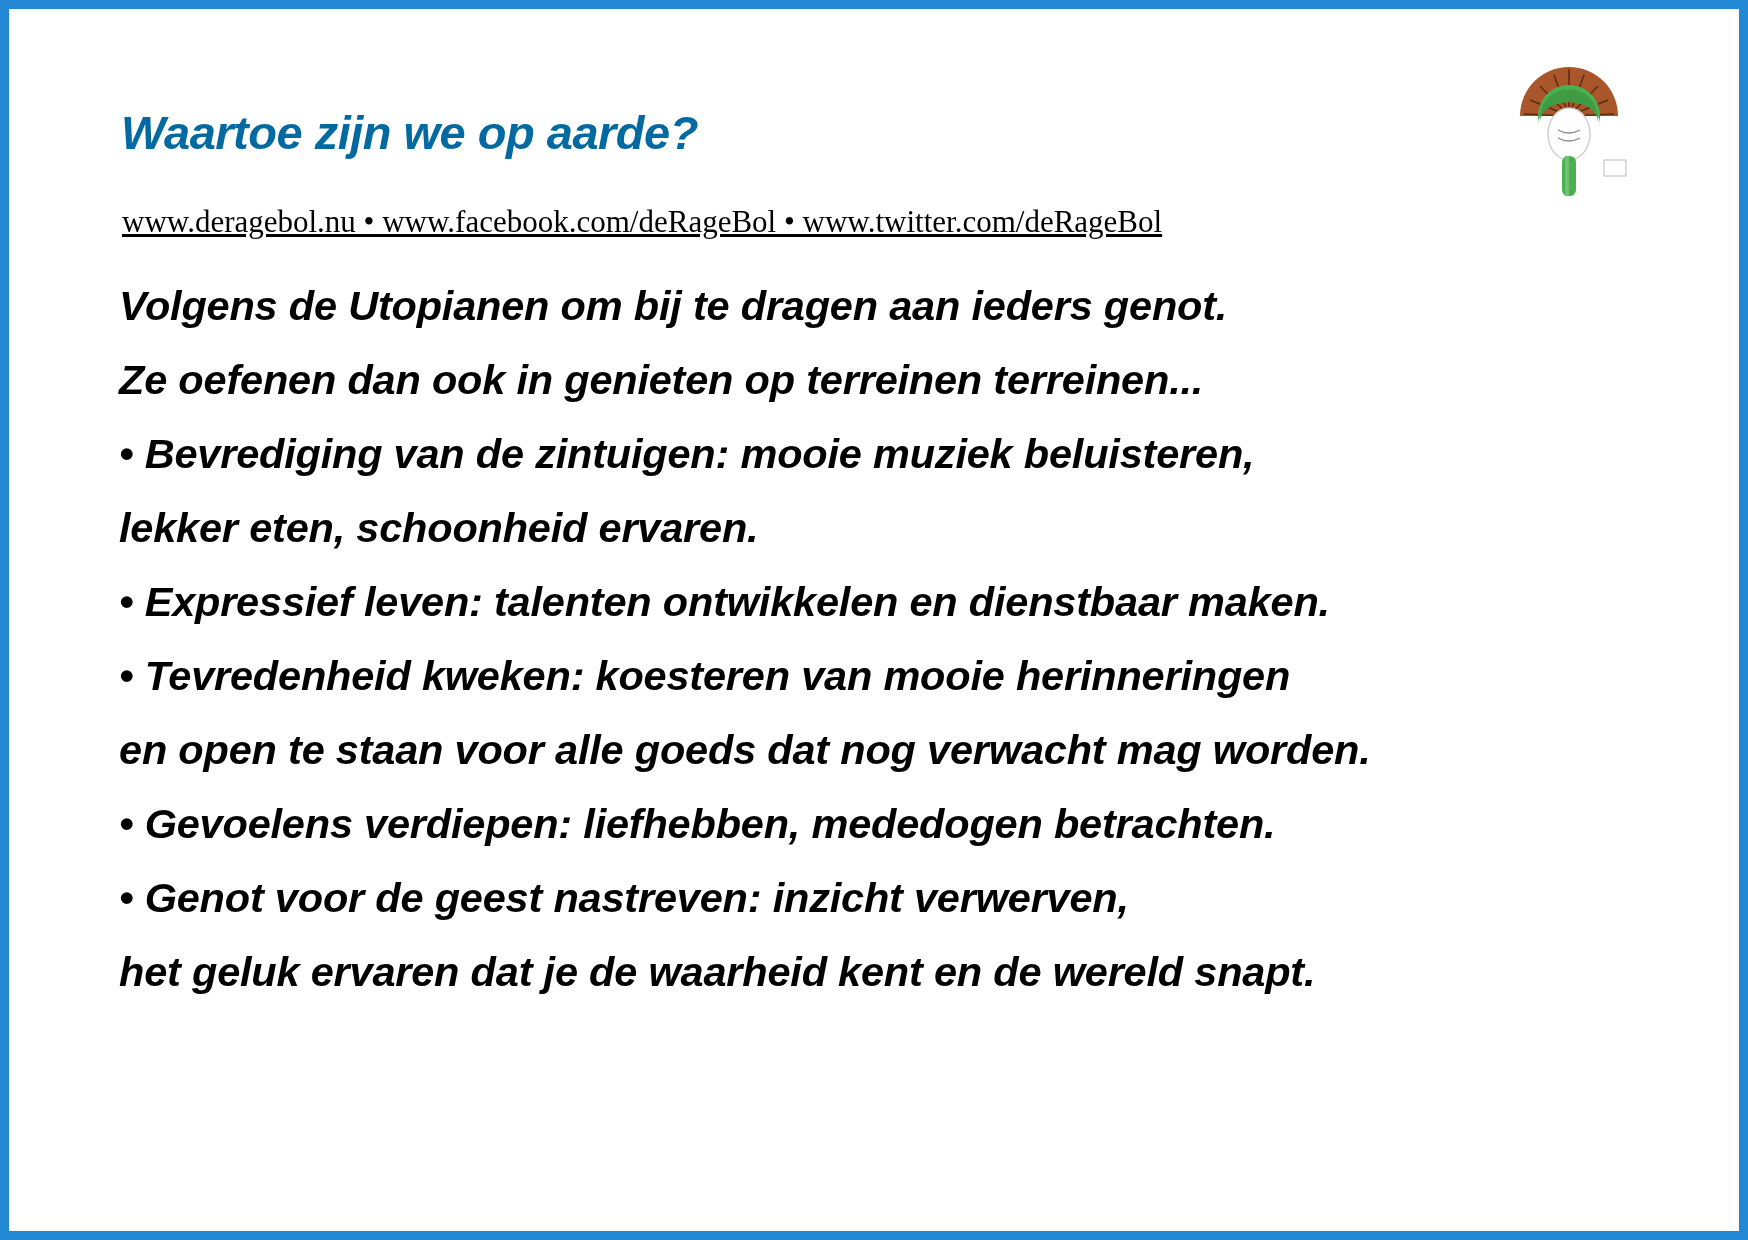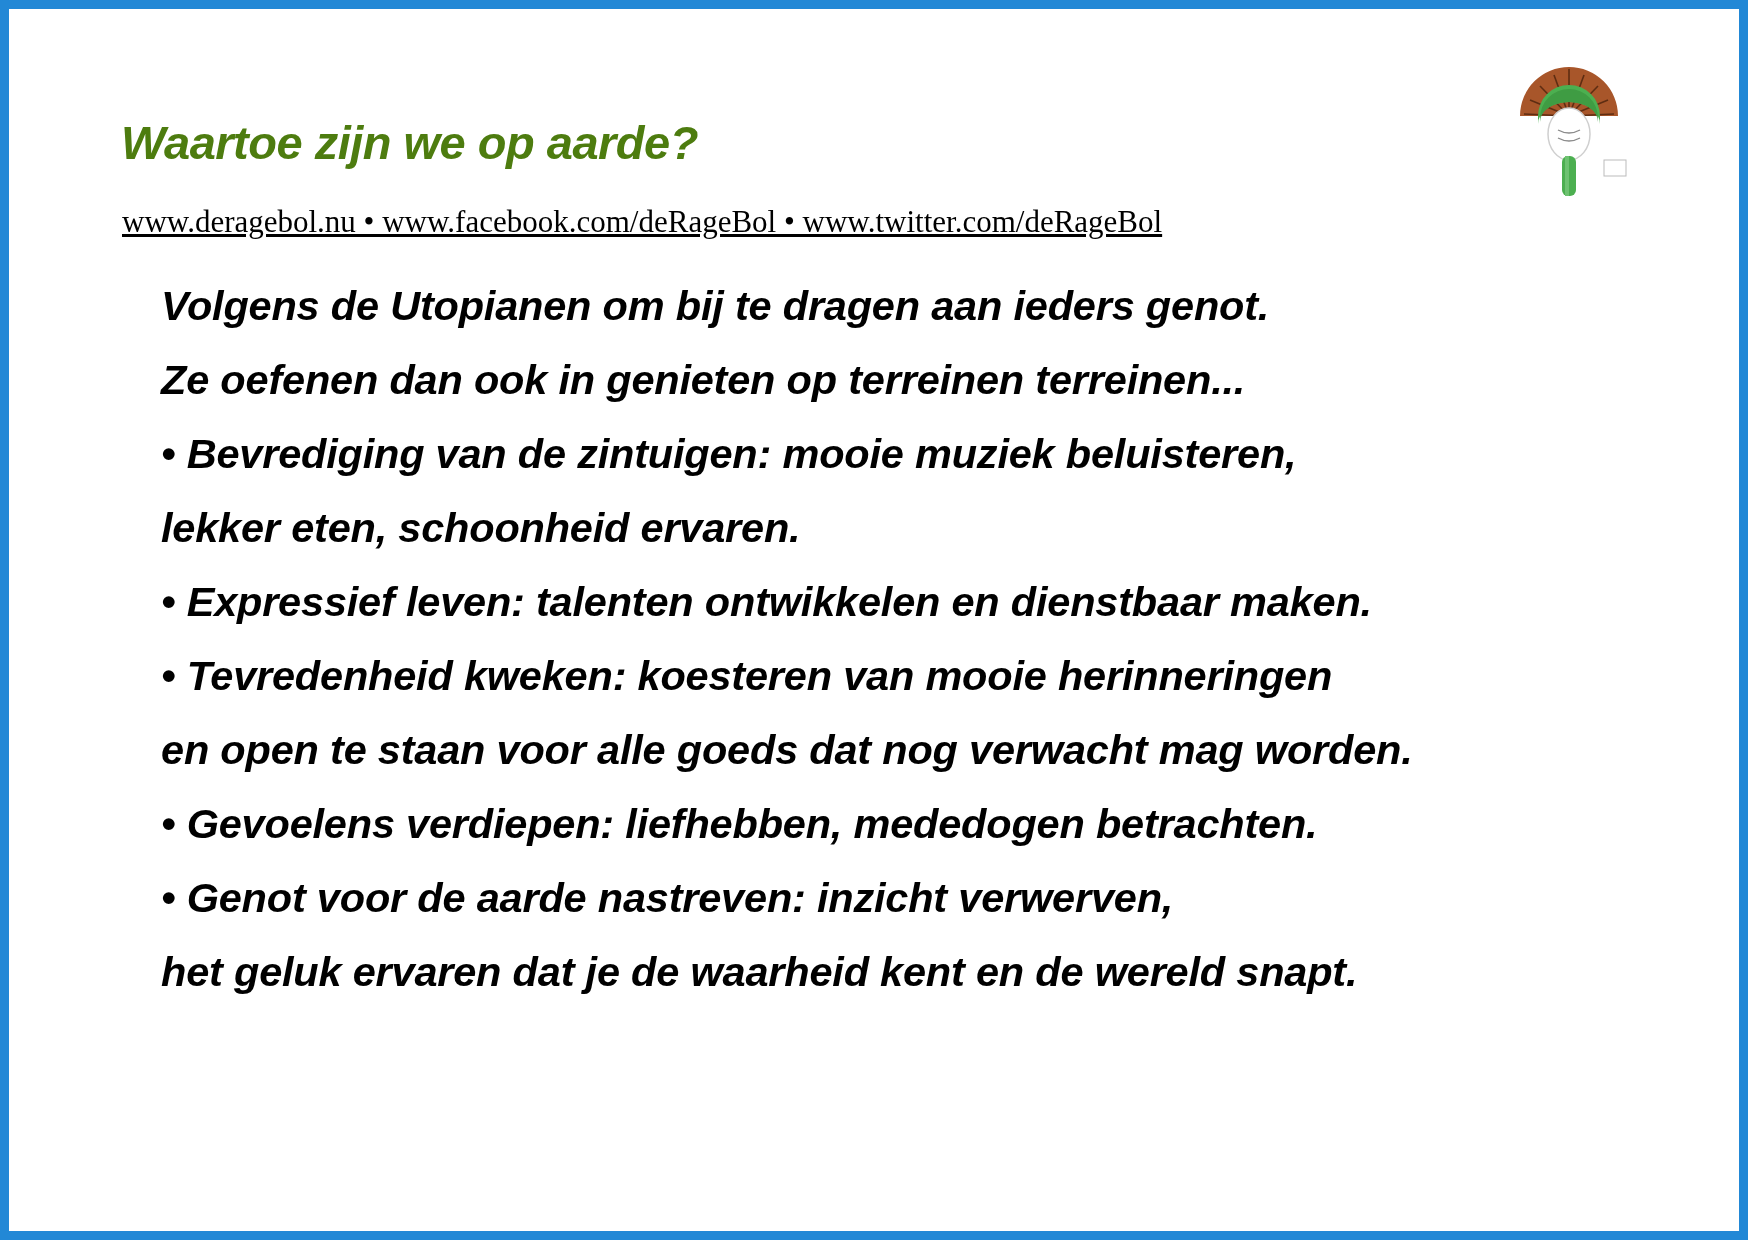--- a/index.html
+++ b/index.html
@@ -26,26 +26,26 @@
     position: absolute;
     left: 0;
     top: 0;
     right: 0;
     bottom: 0;
     background: #ffffff;
   }
   .title {
     position: absolute;
     left: 112px;
-    top: 106px;
+    top: 96px;
     font-family: "Liberation Sans", sans-serif;
     font-style: italic;
     font-weight: bold;
     font-size: 47px;
-    color: #4d7c0f;
+    color: #0369a1;
     letter-spacing: -0.5px;
     white-space: nowrap;
   }
   .links {
     position: absolute;
     left: 113px;
     top: 195px;
     font-family: "Liberation Serif", serif;
     font-size: 31px;
     color: #000000;
@@ -57,21 +57,20 @@
     left: 110px;
     top: 260px;
     right: 60px;
     font-family: "Liberation Sans", sans-serif;
     font-style: italic;
     font-weight: bold;
     font-size: 41.5px;
     line-height: 74px;
     color: #000000;
     letter-spacing: -0.2px;
-    margin-left: 42px;
   }
   .body-text .line {
     white-space: nowrap;
   }
   
   .logo {
     position: absolute;
     right: 105px;
     top: 55px;
     width: 130px;
@@ -120,18 +119,18 @@
 
     <div class="body-text">
       <div class="line">Volgens de Utopianen om bij te dragen aan ieders genot.</div>
       <div class="line">Ze oefenen dan ook in genieten op terreinen terreinen...</div>
       <div class="line">• Bevrediging van de zintuigen: mooie muziek beluisteren,</div>
       <div class="line">lekker eten, schoonheid ervaren.</div>
       <div class="line">• Expressief leven: talenten ontwikkelen en dienstbaar maken.</div>
       <div class="line">• Tevredenheid kweken: koesteren van mooie herinneringen</div>
       <div class="line">en open te staan voor alle goeds dat nog verwacht mag worden.</div>
       <div class="line">• Gevoelens verdiepen: liefhebben, mededogen betrachten.</div>
-      <div class="line">• Genot voor de aarde nastreven: inzicht verwerven,</div>
+      <div class="line">• Genot voor de geest nastreven: inzicht verwerven,</div>
       <div class="line">het geluk ervaren dat je de waarheid kent en de wereld snapt.</div>
     </div>
 
   </div>
 </div>
 
 </body></html>

